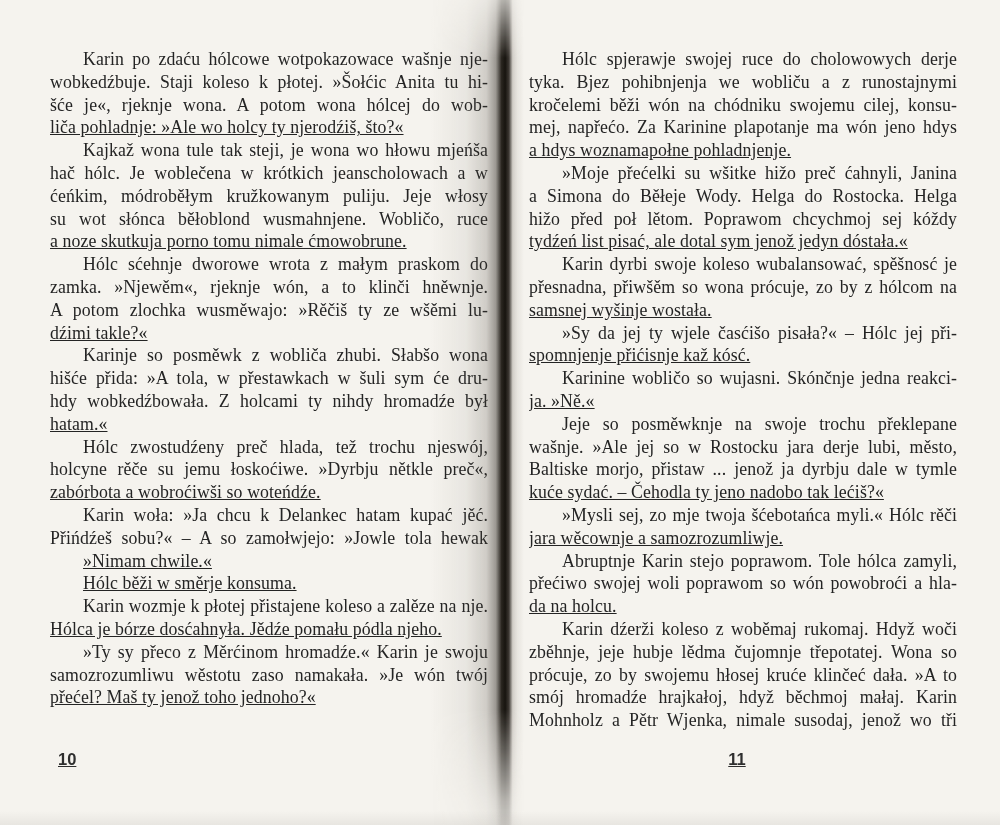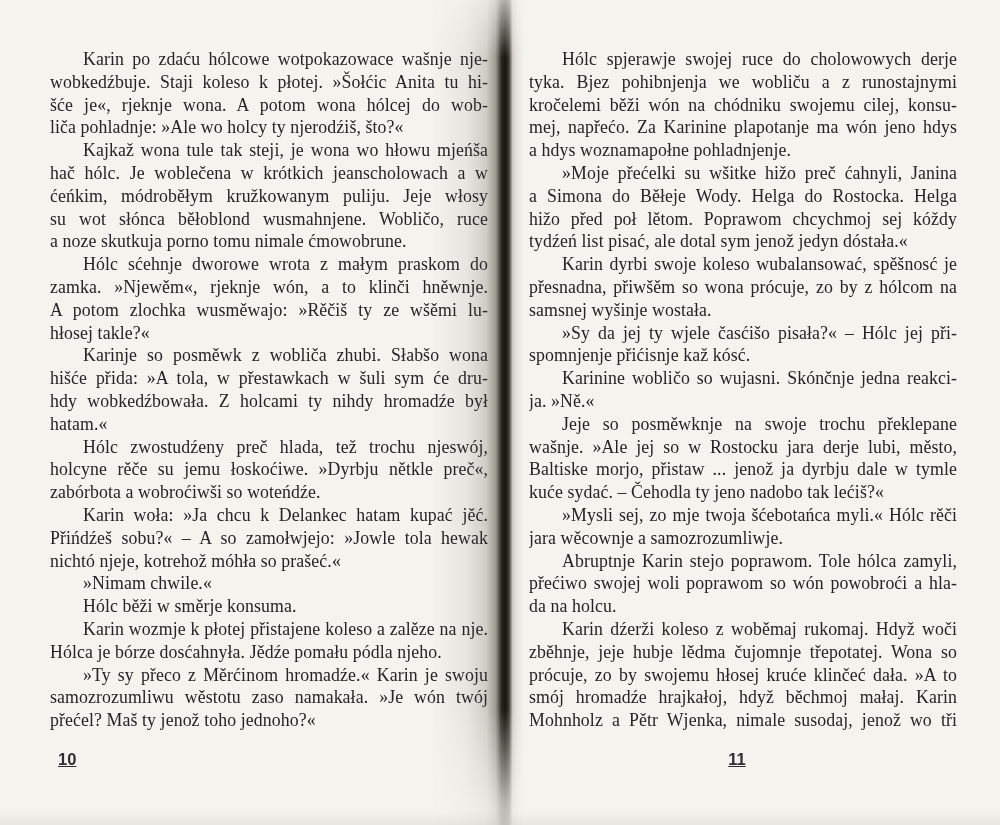--- a/index.html
+++ b/index.html
@@ -47,21 +47,21 @@
   .page-left  { left: 50px;  width: 438px; }
   .page-right { left: 529px; width: 428px; }
   .line {
     text-align: justify;
     text-align-last: justify;
     height: 22.8px;
     overflow: hidden;
     letter-spacing: 0.1px;
   }
   .line.indent { padding-left: 33px; }
-  .line.last   { text-align-last: left; }
+  .line.last   { text-align-last: left; text-decoration: underline; }
   .pagenum {
     position: absolute;
     top: 750px;
     font-family: "Liberation Sans", sans-serif;
     font-weight: bold;
     font-size: 16.5px;
     color: #2e2e2e;
     text-decoration: underline;
   }
   .pagenum-left  { left: 58px; }
@@ -78,31 +78,30 @@
       <div class="line">šće je«, rjeknje wona. A potom wona hólcej do wob-</div>
       <div class="line last">liča pohladnje: »Ale wo holcy ty njerodźiš, što?«</div>
       <div class="line indent">Kajkaž wona tule tak steji, je wona wo hłowu mjeńša</div>
       <div class="line">hač hólc. Je woblečena w krótkich jeanscholowach a w</div>
       <div class="line">ćeńkim, módroběłym kružkowanym puliju. Jeje włosy</div>
       <div class="line">su wot słónca běłoblond wusmahnjene. Wobličo, ruce</div>
       <div class="line last">a noze skutkuja porno tomu nimale ćmowobrune.</div>
       <div class="line indent">Hólc sćehnje dworowe wrota z małym praskom do</div>
       <div class="line">zamka. »Njewěm«, rjeknje wón, a to klinči hněwnje.</div>
       <div class="line">A potom zlochka wusměwajo: »Rěčiš ty ze wšěmi lu-</div>
-      <div class="line last">hłosej takle?«</div>
+      <div class="line last">dźimi takle?«</div>
       <div class="line indent">Karinje so posměwk z wobliča zhubi. Słabšo wona</div>
       <div class="line">hišće přida: »A tola, w přestawkach w šuli sym će dru-</div>
       <div class="line">hdy wobkedźbowała. Z holcami ty nihdy hromadźe był</div>
       <div class="line last">hatam.«</div>
       <div class="line indent">Hólc zwostudźeny preč hlada, tež trochu njeswój,</div>
       <div class="line">holcyne rěče su jemu łoskoćiwe. »Dyrbju nětkle preč«,</div>
       <div class="line last">zabórbota a wobroćiwši so woteńdźe.</div>
       <div class="line indent">Karin woła: »Ja chcu k Delankec hatam kupać jěć.</div>
       <div class="line">Přińdźeš sobu?« – A so zamołwjejo: »Jowle tola hewak</div>
-      <div class="line last">nichtó njeje, kotrehož móhła so prašeć.«</div>
       <div class="line indent last">»Nimam chwile.«</div>
       <div class="line indent last">Hólc běži w směrje konsuma.</div>
       <div class="line indent">Karin wozmje k płotej přistajene koleso a zalěze na nje.</div>
       <div class="line last">Hólca je bórze dosćahnyła. Jědźe pomału pódla njeho.</div>
       <div class="line indent">»Ty sy přeco z Měrćinom hromadźe.« Karin je swoju</div>
       <div class="line">samozrozumliwu wěstotu zaso namakała. »Je wón twój</div>
       <div class="line last">přećel? Maš ty jenož toho jednoho?«</div>
     </div>
 
   <div class="page page-right">

